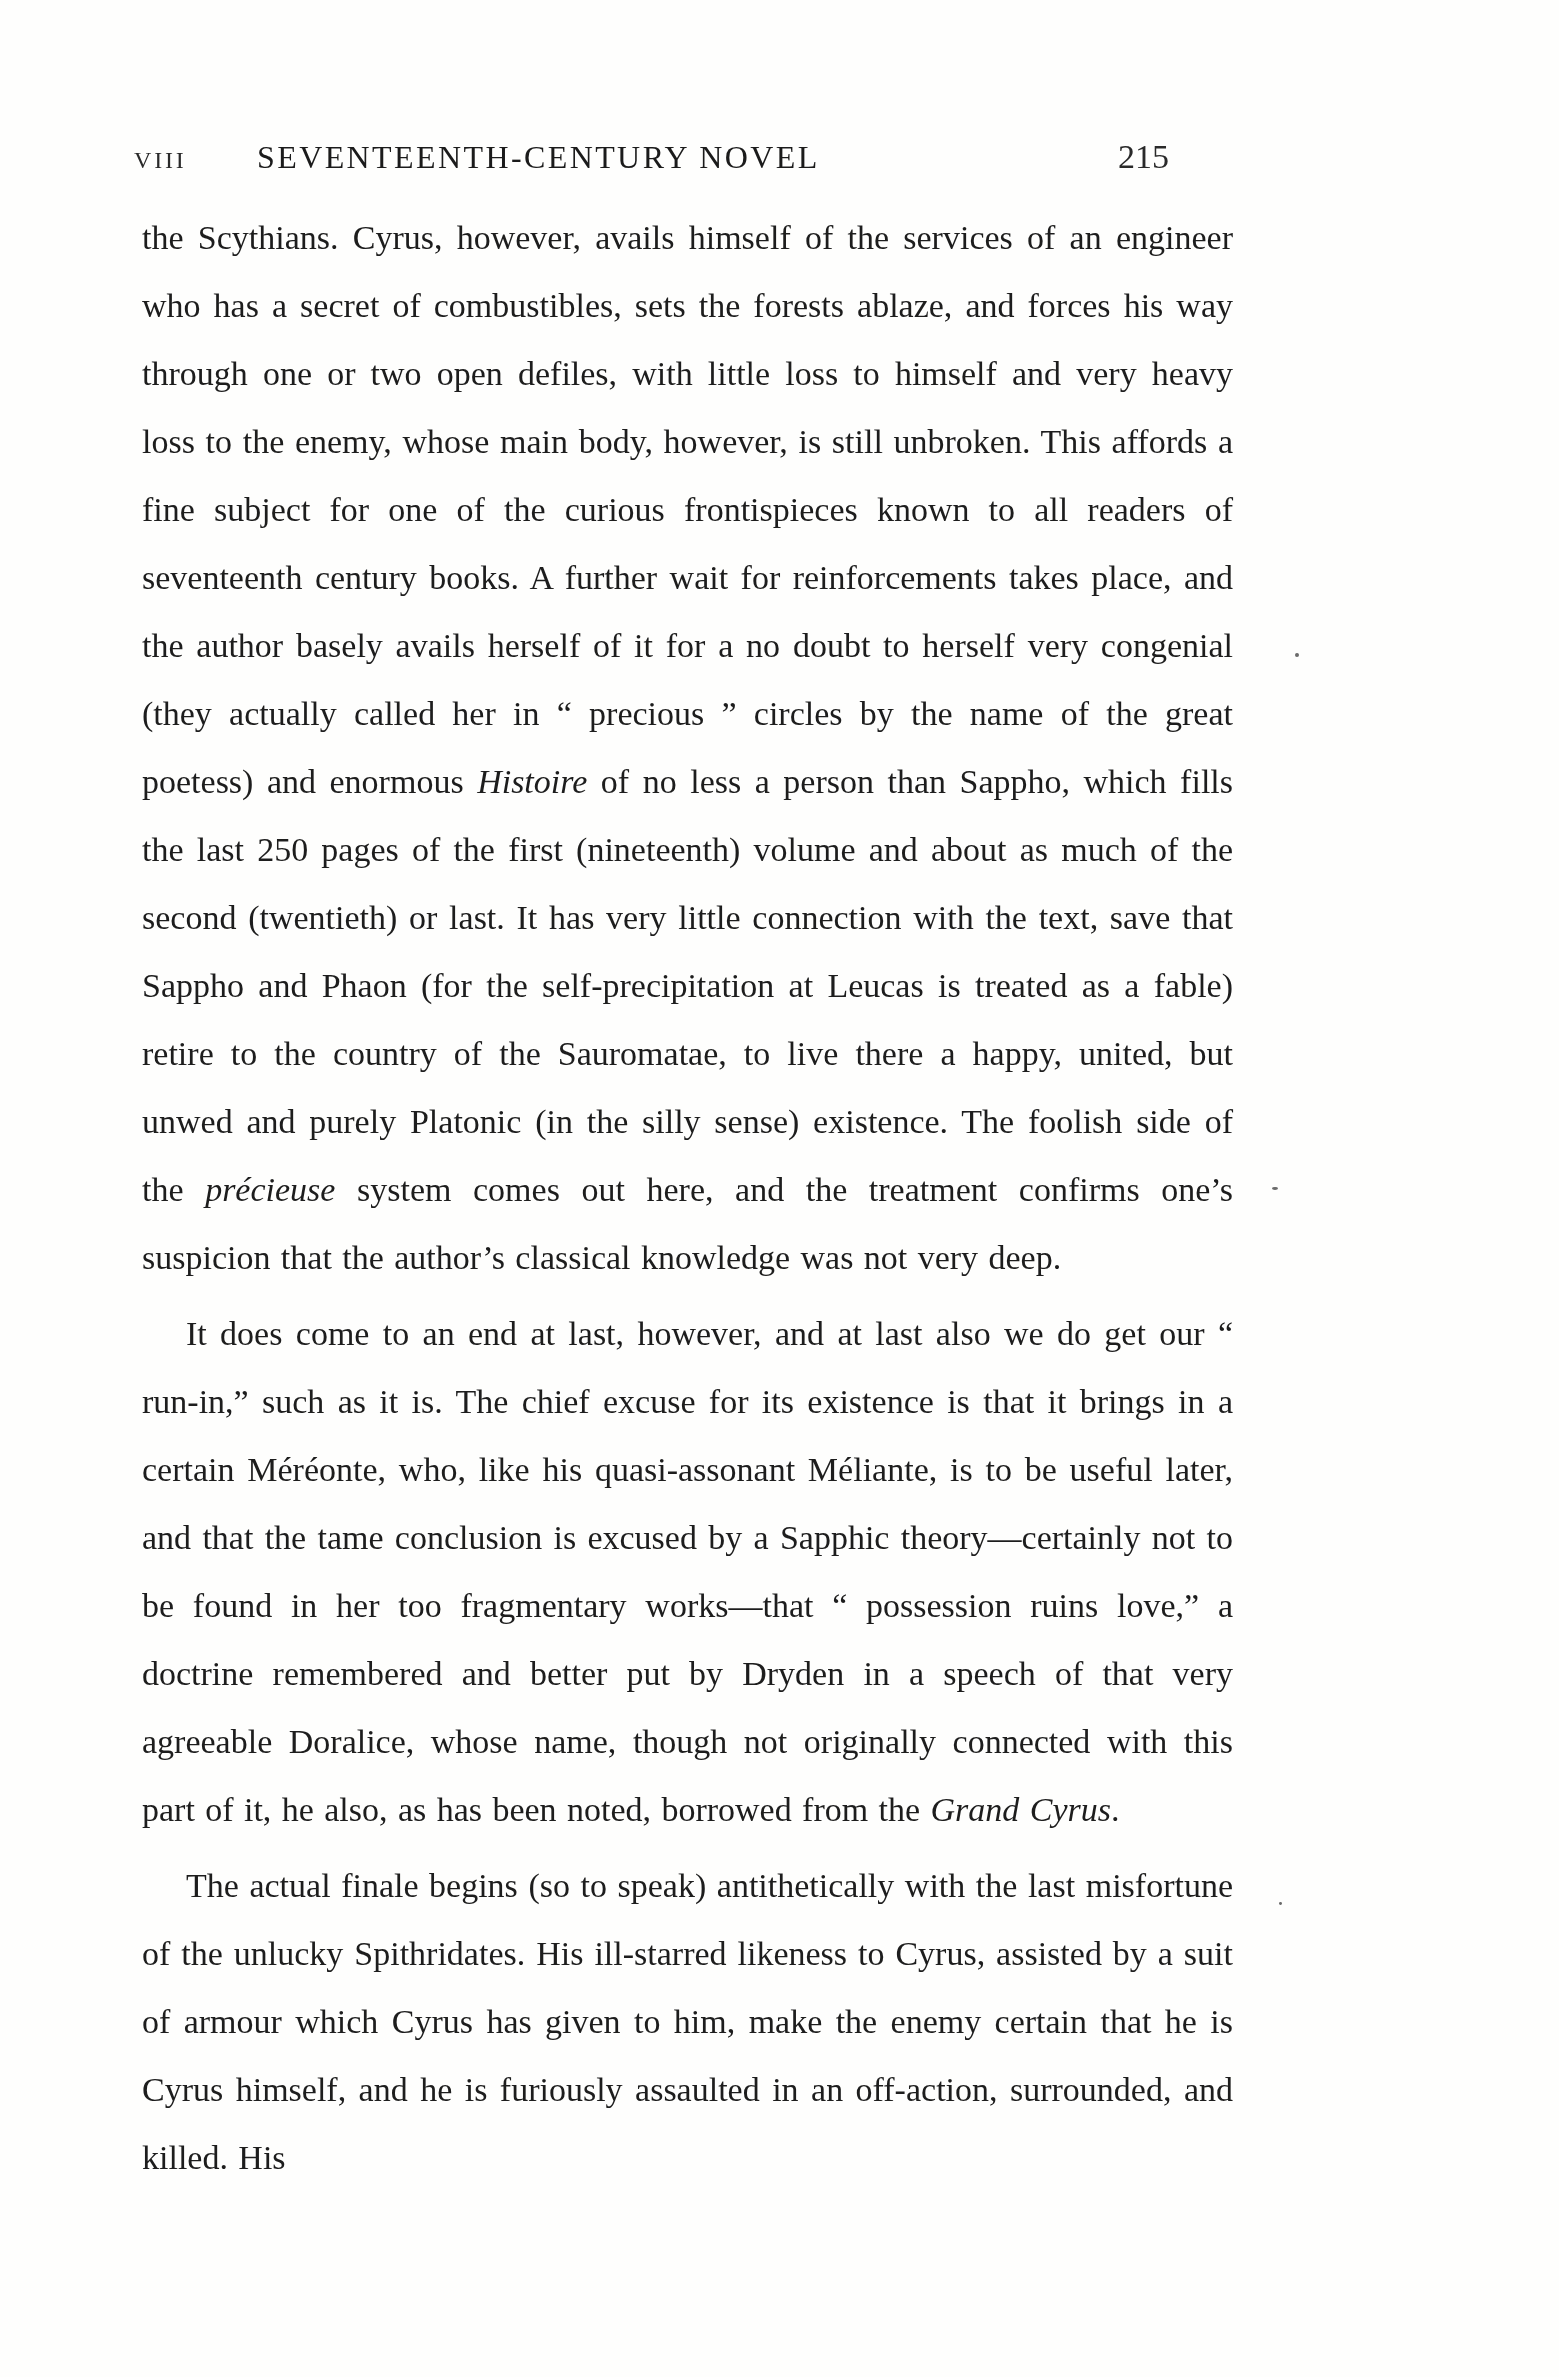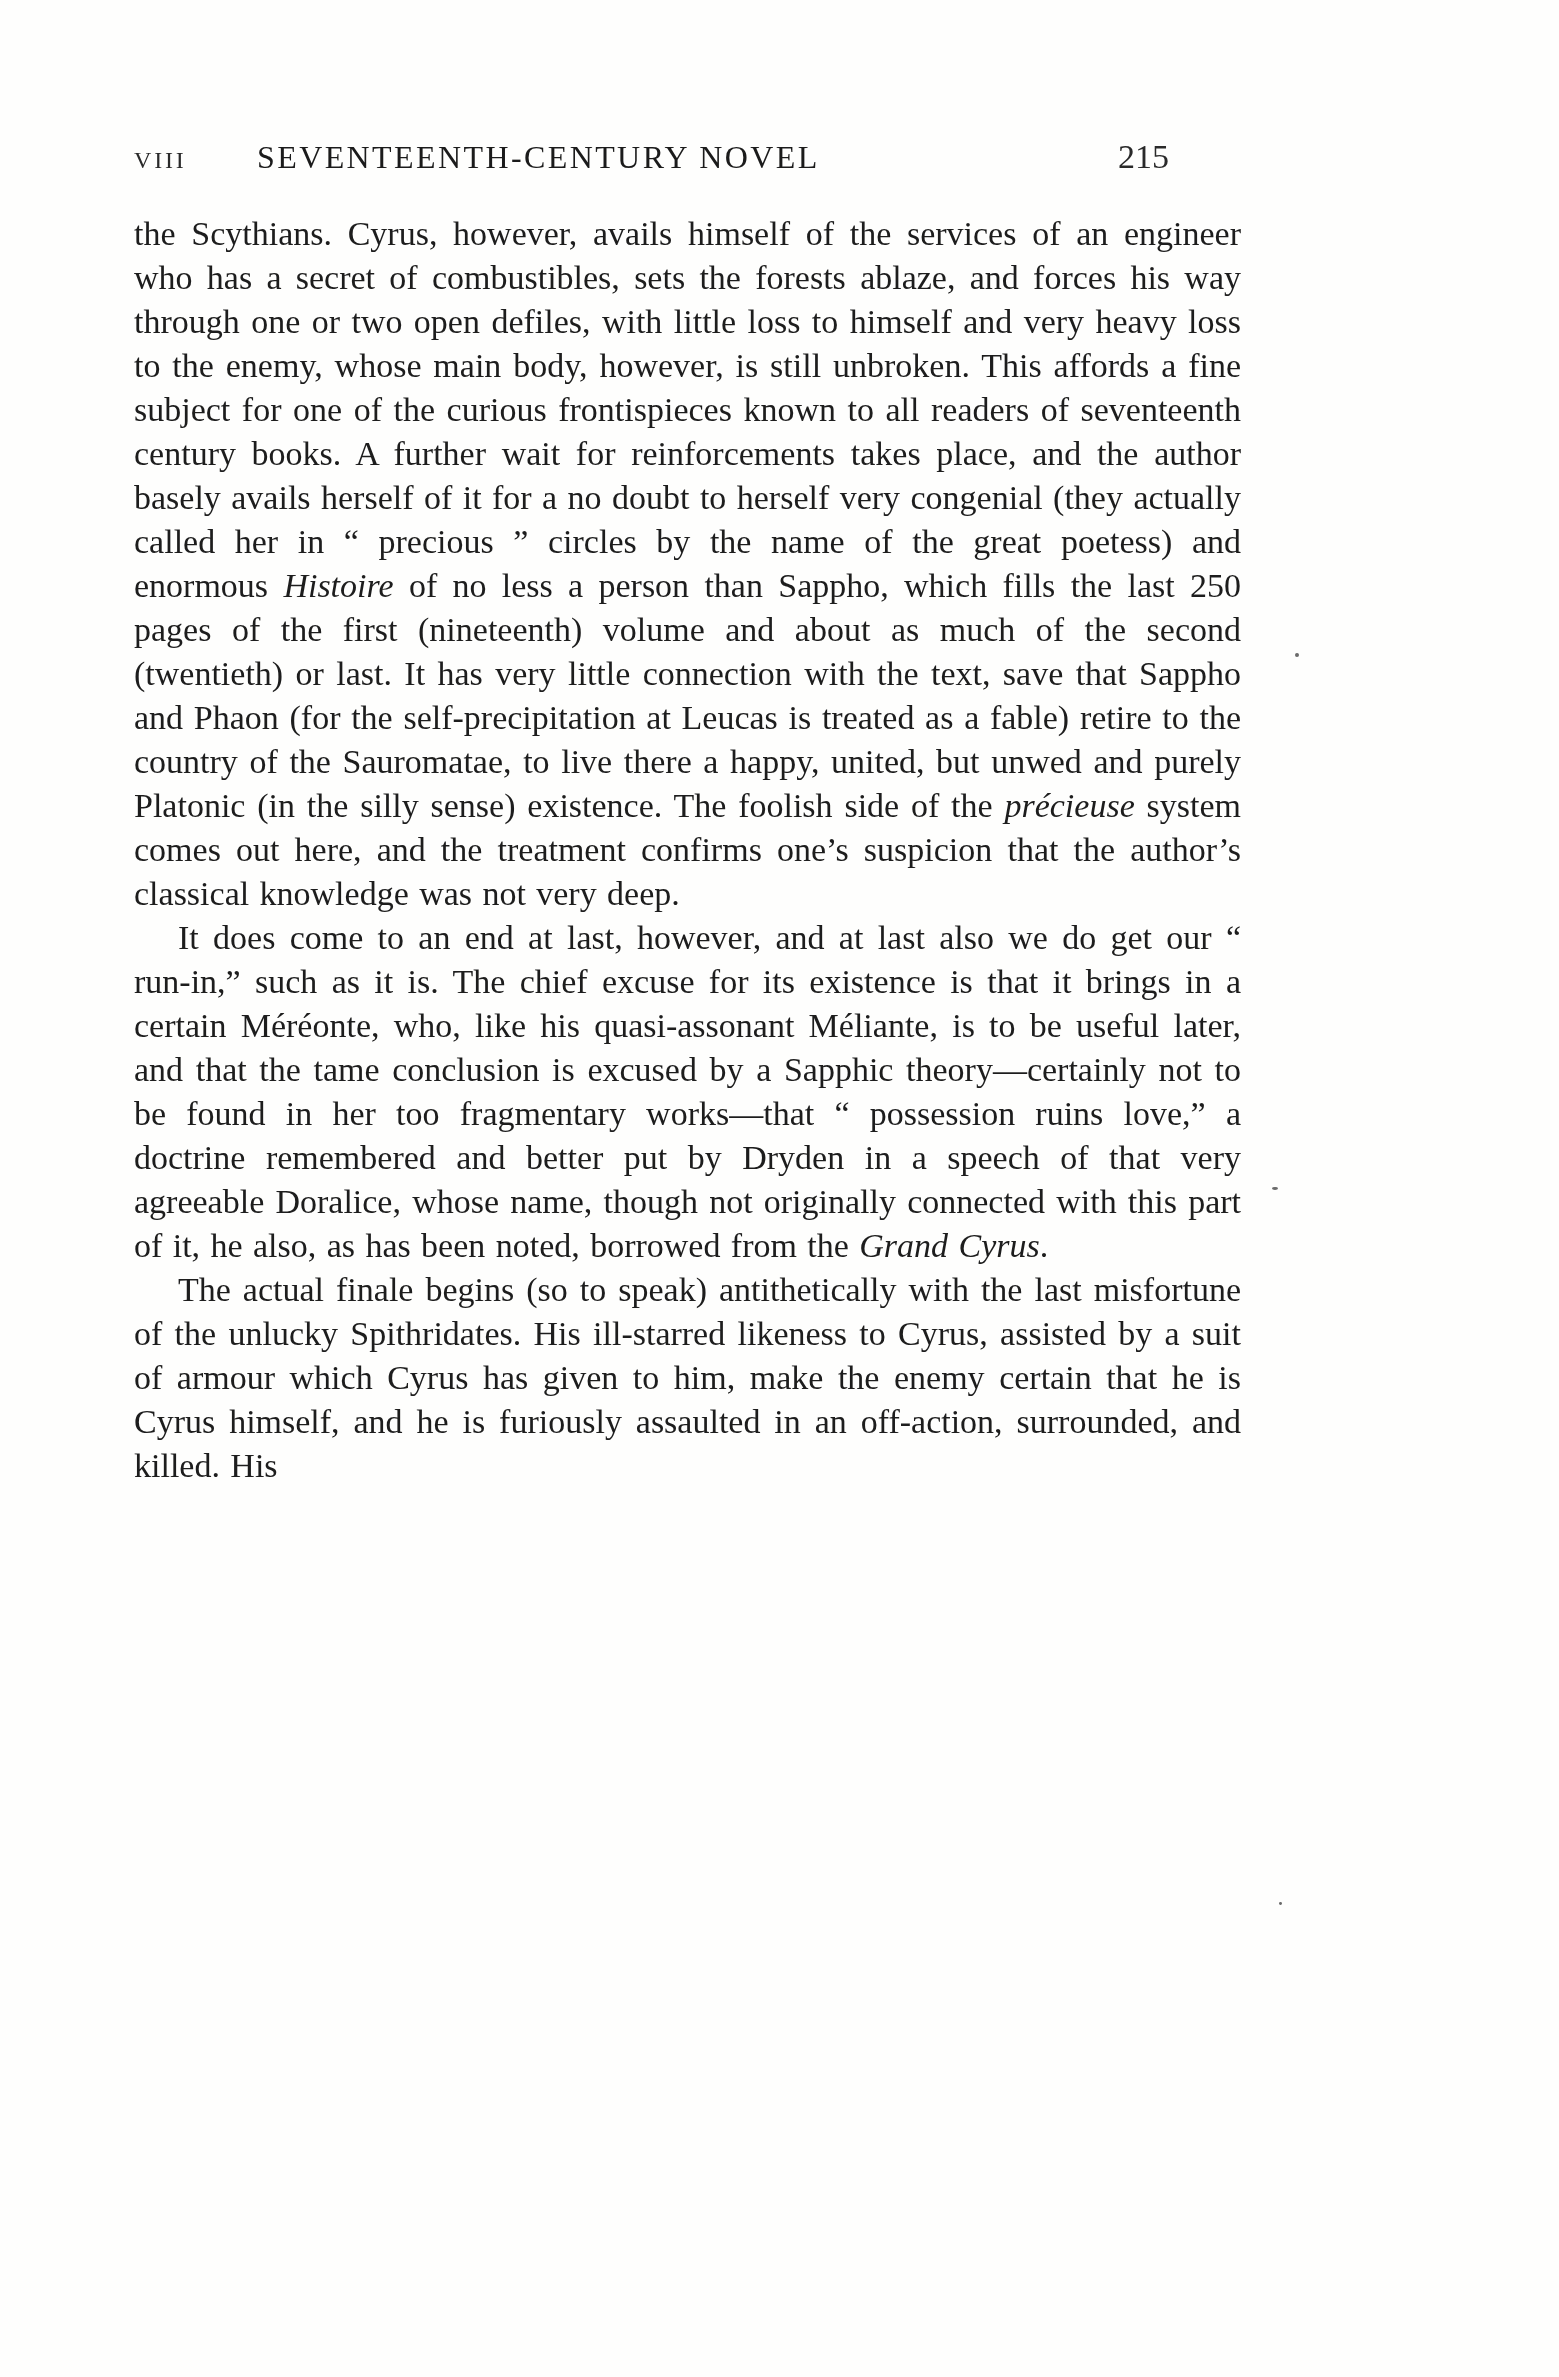--- a/index.html
+++ b/index.html
@@ -19,21 +19,21 @@
   }
   .content {
     position: absolute;
     left: 134px;
     top: 138px;
     width: 1107px;
   }
   .running-head {
     display: flex;
     align-items: baseline;
-    margin-bottom: 36px;
+    margin-bottom: 28px;
     font-family: Liberation Serif, serif;
   }
   .chapter-num {
     width: 123px;
     font-size: 24px;
     letter-spacing: 2.8px;
     color: #2a2a2a;
   }
   .head-title {
     flex: 1;
@@ -43,23 +43,23 @@
     color: #1b1b1b;
     white-space: nowrap;
   }
   .page-num {
     width: 123px;
     text-align: left;
     font-size: 34px;
     color: #2a2a2a;
   }
   .body-text p.para {
-    margin: 0;
+    margin: 8px;
     font-size: 34px;
-    line-height: 44px;
+    line-height: 68px;
     text-align: justify;
     color: #1d1d1d;
     word-spacing: 1.9px;
   }
   .body-text p.para.indent {
     text-indent: 44px;
   }
   .body-text i {
     font-style: italic;
   }

